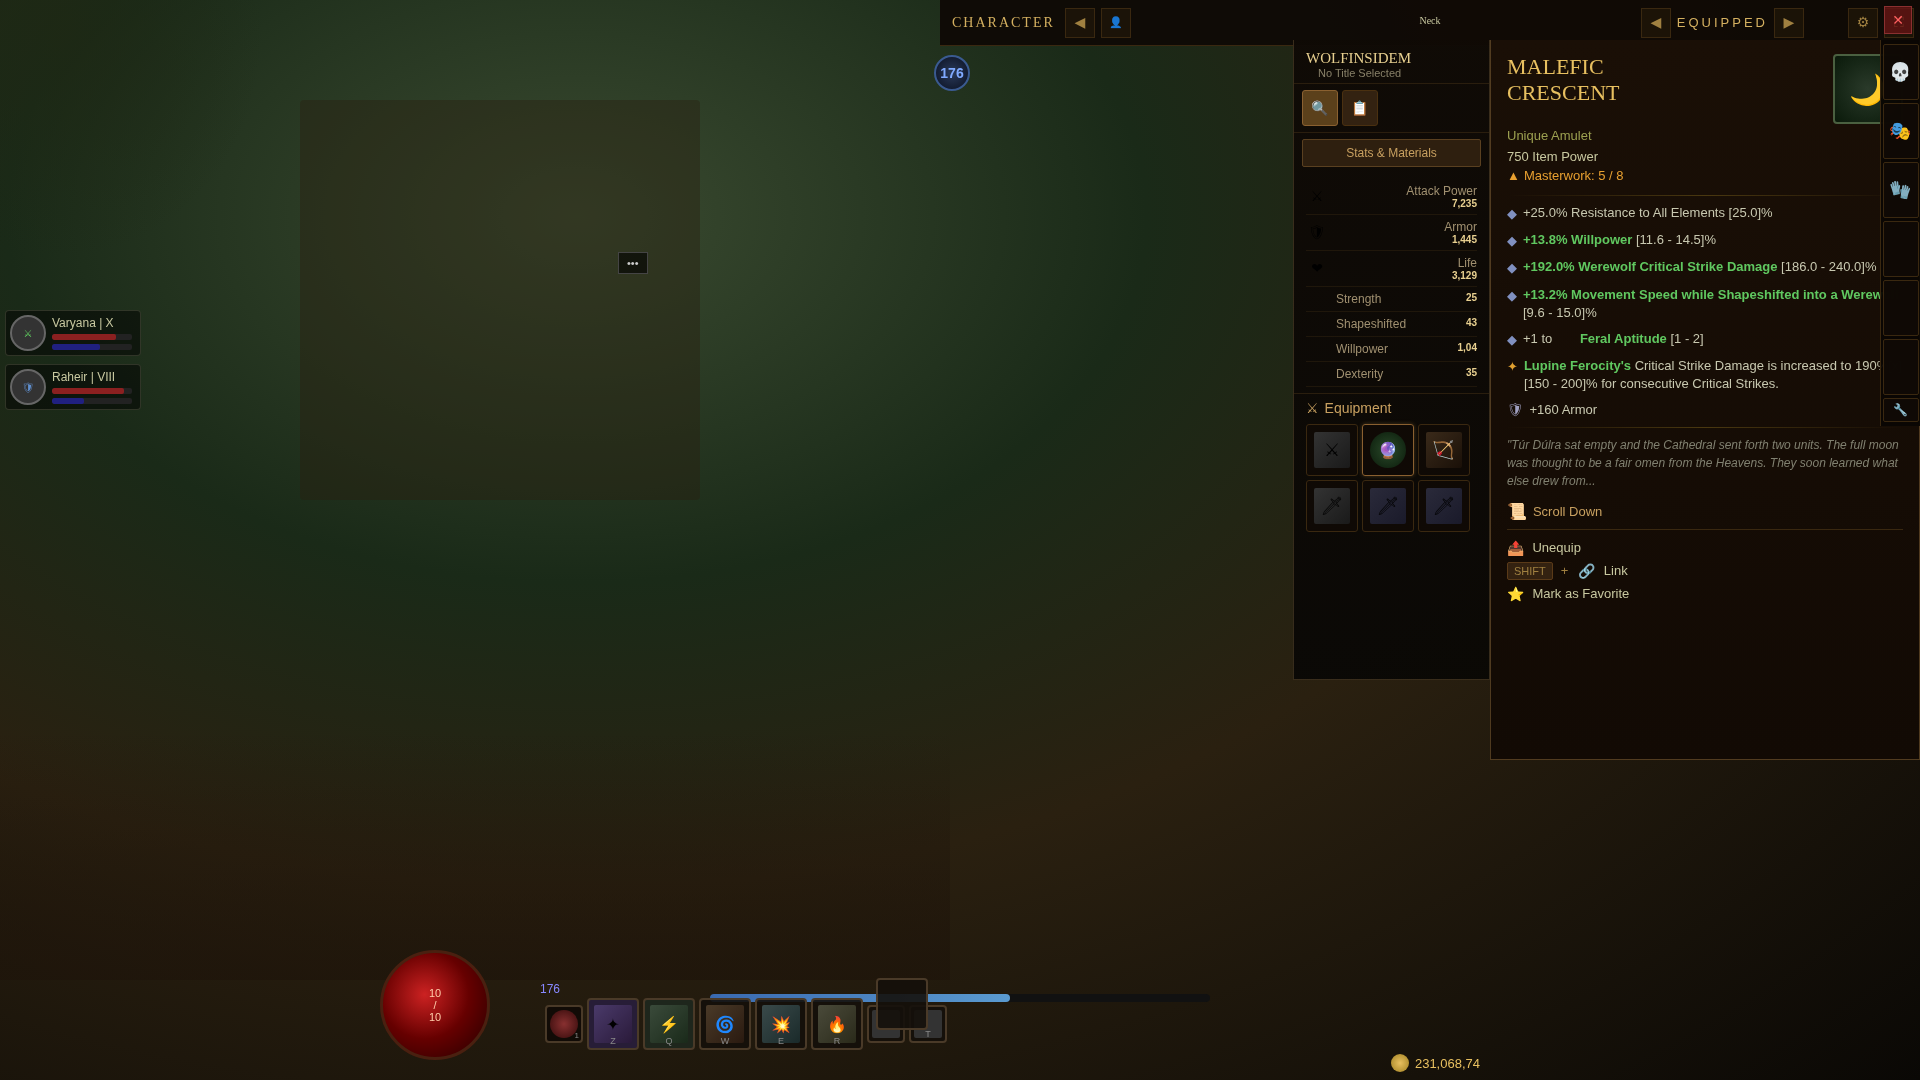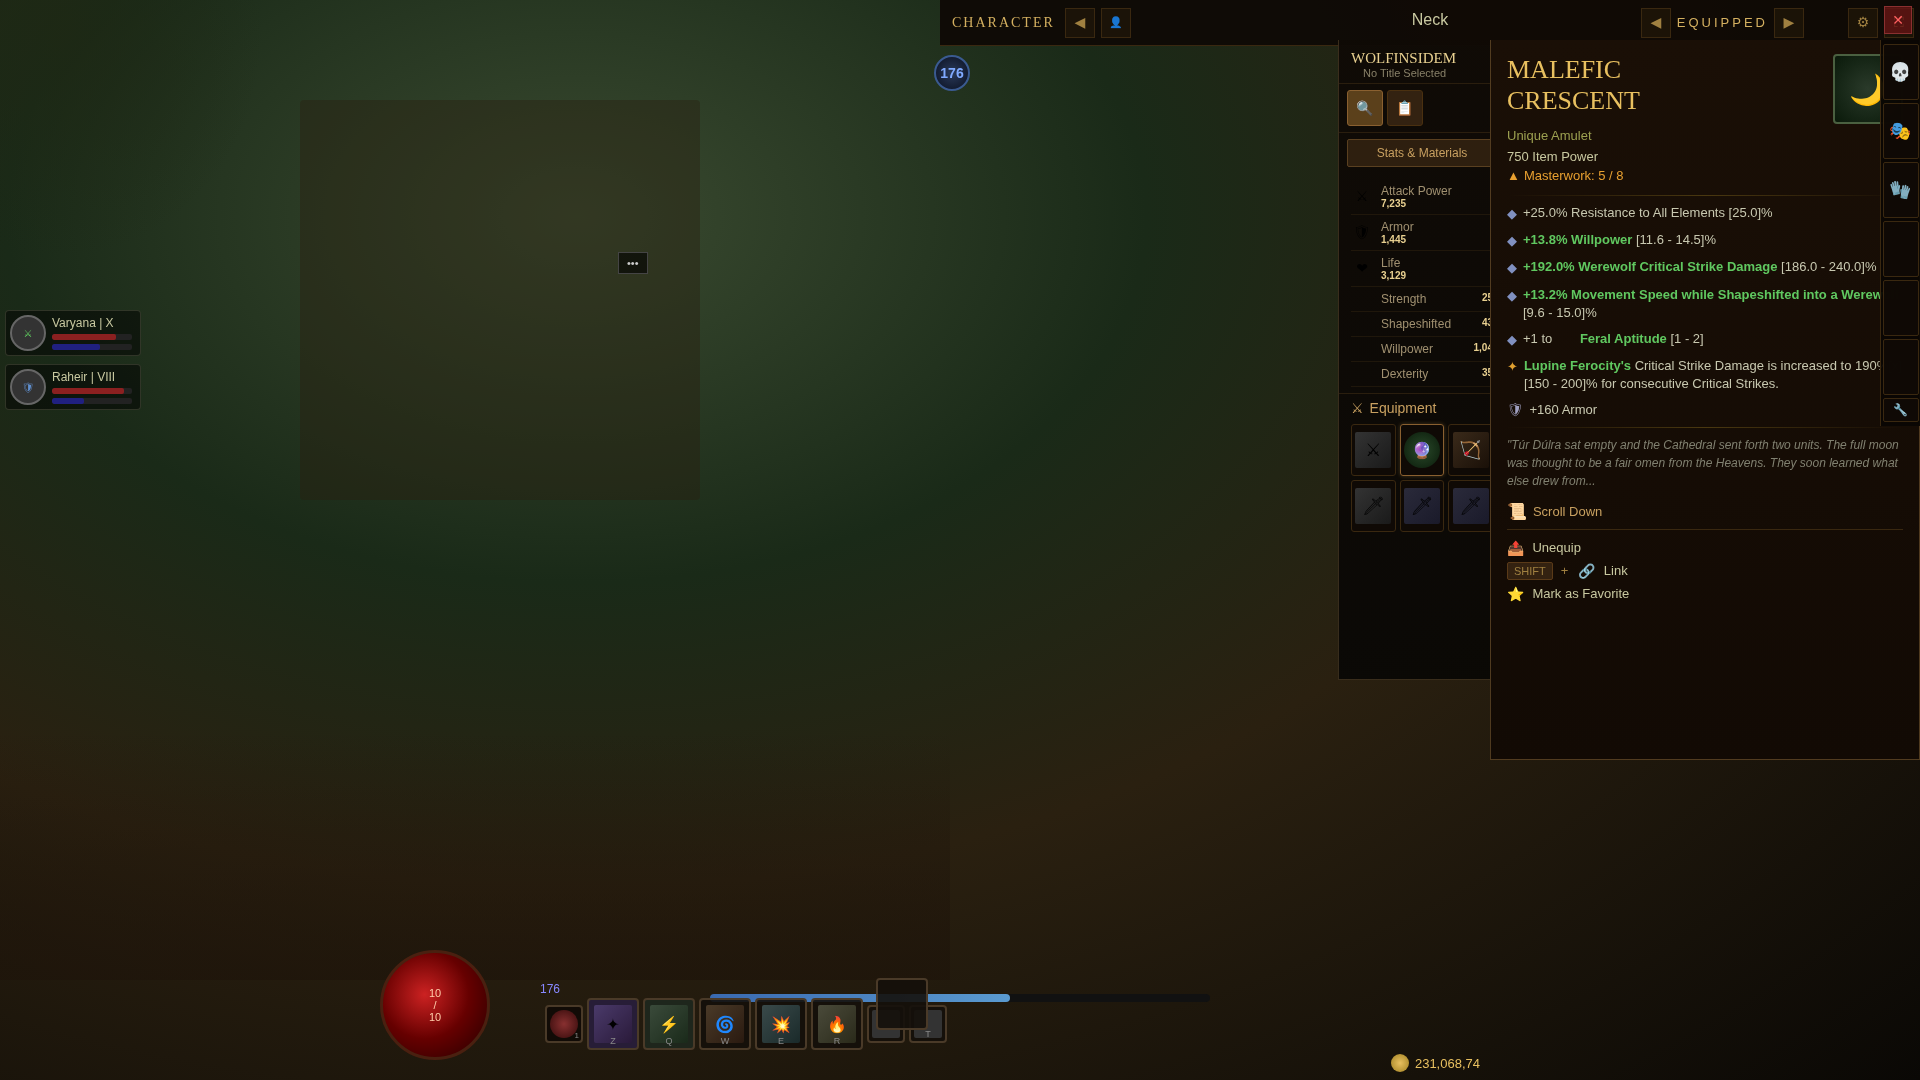--- a/index.html
+++ b/index.html
@@ -138,22 +138,22 @@
       height: 100%;
       background: linear-gradient(to right, #3a6ab0, #5a9ad0);
       border-radius: 4px;
       width: 60%;
     }
 
     
     .character-panel {
       position: absolute;
       top: 0;
-      right: 414px;
-      width: 168px;
+      right: 430px;
+      width: 197px;
       height: 580px;
       background: linear-gradient(to bottom, rgba(15,10,5,0.97), rgba(10,8,5,0.97));
       border: 1px solid rgba(100,80,50,0.5);
       border-top: none;
     }
 
     .char-tabs {
       display: flex;
       gap: 4px;
       padding: 6px 8px;
@@ -185,20 +185,21 @@
       color: #c8a060;
       font-size: 12px;
       font-family: Arial, sans-serif;
       cursor: pointer;
       text-align: center;
       border-radius: 2px;
     }
 
     .stats-section {
       padding: 6px 12px;
+      text-align: right;
     }
 
     .stat-row {
       display: flex;
       align-items: center;
       gap: 8px;
       padding: 5px 0;
       border-bottom: 1px solid rgba(50,35,15,0.5);
     }
 
@@ -278,21 +279,21 @@
 
     .item-name-line {
       display: flex;
       align-items: flex-start;
       justify-content: space-between;
       margin-bottom: 4px;
     }
 
     .item-name {
       color: #e8c060;
-      font-size: 26px;
+      font-size: 22px;
       font-family: Georgia, serif;
       text-transform: uppercase;
       line-height: 1.2;
       max-width: 280px;
     }
 
     .item-icon-large {
       width: 70px;
       height: 70px;
       background: radial-gradient(circle, #2a3a2a, #0a1a0a);
@@ -668,21 +669,21 @@
 <div class="top-nav">
   <div style="flex:1;display:flex;align-items:center;padding-left:12px;">
     <span style="color:#d4b060;font-size:14px;letter-spacing:2px;text-transform:uppercase;">CHARACTER</span>
     <div style="display:flex;gap:2px;margin-left:8px;">
       <div class="nav-btn">◀</div>
       <div class="nav-btn" style="font-size:11px;">👤</div>
     </div>
   </div>
 
   <div style="position:absolute;left:50%;transform:translateX(-50%);top:0;height:40px;display:flex;align-items:center;">
-    <span style="color:#c8c8a0;font-size:16px;font-family:Liberation Sans, sans-serif;">Neck</span>
+    <span style="color:#c8c8a0;font-size:10px;font-family:Liberation Serif, serif;">Neck</span>
   </div>
 
   <div style="display:flex;align-items:center;gap:4px;padding-right:40px;">
     <div class="nav-btn">◀</div>
     <span style="color:#d4b060;font-size:13px;letter-spacing:3px;font-family:Arial,sans-serif;">EQUIPPED</span>
     <div class="nav-btn">▶</div>
   </div>
 
   <div style="display:flex;gap:2px;margin-right:4px;">
     <div class="nav-btn">⚙</div>

